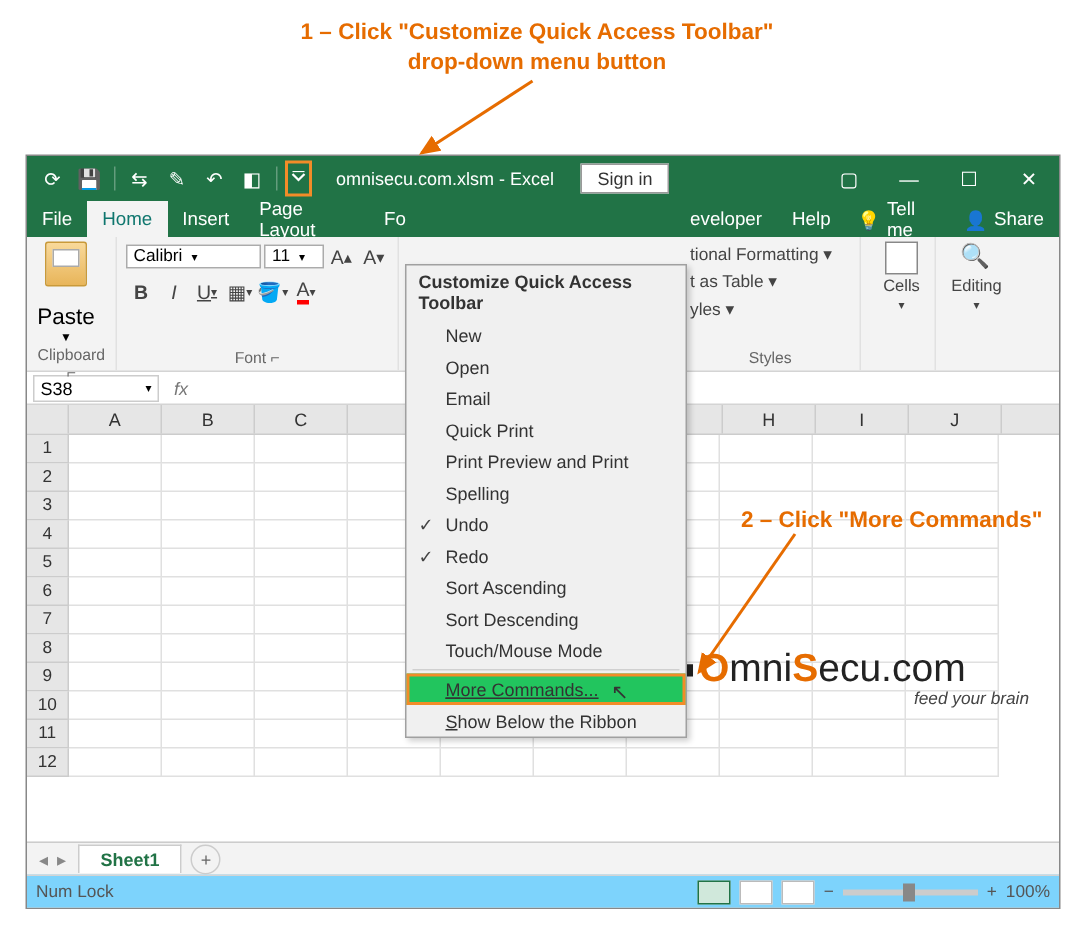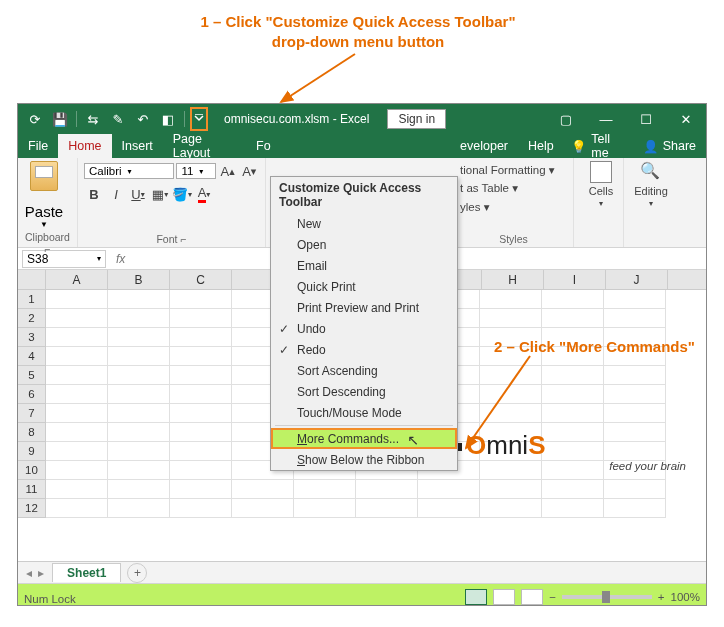--- a/index.html
+++ b/index.html
@@ -19,21 +19,21 @@
   .qat-divider { width: 1px; height: 16px; background: rgba(255,255,255,0.3); margin: 0 2px; }
   .qat-dropdown-btn { width: 18px; height: 24px; display: flex; align-items: center; justify-content: center; border: 2px solid #f28c28; }
   .title-text { margin-left: 16px; flex: 0 0 auto; }
   .signin-btn { background: #fff; color: #333; border: 1px solid #999; padding: 2px 10px; font-size: 12px; margin-left: 18px; }
   .win-controls { margin-left: auto; display: flex; }
   .win-btn { width: 40px; height: 28px; display: flex; align-items: center; justify-content: center; color: #fff; font-size: 13px; }
   
   
   .ribbon-tabs { height: 24px; background: #217346; display: flex; align-items: stretch; color: #fff; font-size: 12.5px; }
   .tab { padding: 0 10px; display: flex; align-items: center; cursor: pointer; }
-  .tab.active { background: #f3f3f3; color: #b91c1c; }
+  .tab.active { background: #f3f3f3; color: #0f766e; }
   .tellme { margin-left: auto; display: flex; align-items: center; gap: 4px; padding: 0 8px; }
   .share { display: flex; align-items: center; gap: 4px; padding: 0 10px; }
   
   
   .ribbon { height: 90px; background: #f3f3f3; border-bottom: 1px solid #d4d4d4; display: flex; position: relative; }
   .ribbon-group { border-right: 1px solid #e1e1e1; padding: 3px 6px 0 6px; display: flex; flex-direction: column; position: relative; }
   .group-label { font-size: 10.5px; color: #666; text-align: center; margin-top: auto; padding: 2px 0; }
   .paste-btn { display: flex; flex-direction: column; align-items: center; width: 40px; }
   .paste-icon { width: 28px; height: 30px; background: linear-gradient(#f9d99a, #e8b55a); border: 1px solid #c99a3a; border-radius: 2px; position: relative; }
   .paste-icon::after { content:''; position:absolute; top:4px; left:4px; right:4px; height:10px; background:#fff; border:1px solid #aaa; }
@@ -42,21 +42,21 @@
   .font-combo { border: 1px solid #ababab; background: #fff; padding: 1px 4px; font-size: 11.5px; display: flex; align-items: center; gap: 6px; }
   .font-btn { width: 20px; height: 20px; display: flex; align-items: center; justify-content: center; font-size: 13px; color: #444; }
   .big-btn { display: flex; flex-direction: column; align-items: center; width: 42px; font-size: 11px; color: #444; gap: 2px; }
   .styles-list { font-size: 11.5px; color: #444; line-height: 1.6; }
   
   
   .dropdown { position: absolute; top: 0; left: 252px; width: 188px; background: #f0f0f0; border: 1px solid #a0a0a0; box-shadow: 2px 2px 4px rgba(0,0,0,0.2); z-index: 50; font-size: 12px; color: #333; margin-top: 18px; }
   .dropdown-header { font-weight: bold; padding: 4px 8px; font-size: 12px; }
   .dropdown-item { padding: 3.5px 8px 3.5px 26px; position: relative; cursor: pointer; }
   .dropdown-item.checked::before { content: '✓'; position: absolute; left: 8px; color: #444; }
-  .dropdown-item.highlighted { background: #bef264; border: 2px solid #f28c28; padding: 1.5px 6px 1.5px 24px; }
+  .dropdown-item.highlighted { background: #22c55e; border: 2px solid #f28c28; padding: 1.5px 6px 1.5px 24px; text-decoration: underline; }
   .dropdown-item u { text-decoration: underline; }
   .dropdown-sep { height: 1px; background: #d0d0d0; margin: 2px 4px; }
   .cursor-arrow { position: absolute; font-size: 14px; }
   
   
   .formula-bar { height: 22px; border-bottom: 1px solid #d4d4d4; display: flex; align-items: center; font-size: 12px; background: #fff; }
   .name-box { width: 84px; border: 1px solid #ccc; margin: 2px 4px; padding: 1px 4px; display: flex; justify-content: space-between; align-items: center; }
   .fx { padding: 0 6px; color: #777; font-style: italic; }
   
   
@@ -69,21 +69,21 @@
   .row-h { width: 28px; background: #e6e6e6; border-right: 1px solid #ccc; border-bottom: 1px solid #ccc; display: flex; align-items: center; justify-content: center; font-size: 11.5px; color: #333; }
   .cell { width: 62px; border-right: 1px solid #e0e0e0; border-bottom: 1px solid #e0e0e0; }
   
   
   .sheet-tabs { height: 22px; border-top: 1px solid #ccc; display: flex; align-items: center; background: #f3f3f3; font-size: 12px; }
   .sheet-nav { padding: 0 8px; color: #888; display: flex; gap: 6px; }
   .sheet-tab { background: #fff; border: 1px solid #ccc; border-bottom: none; padding: 2px 14px; font-weight: bold; color: #217346; }
   .sheet-add { width: 20px; height: 20px; border: 1px solid #ccc; border-radius: 50%; display: flex; align-items: center; justify-content: center; margin-left: 6px; color: #666; }
   
   
-  .status-bar { height: 22px; background: #bef264; border-top: 1px solid #d4d4d4; display: flex; align-items: flex-end; font-size: 11.5px; color: #555; padding: 0 6px; }
+  .status-bar { height: 22px; background: #7dd3fc; border-top: 1px solid #d4d4d4; display: flex; align-items: center; font-size: 11.5px; color: #555; padding: 0 6px; }
   .status-right { margin-left: auto; display: flex; align-items: center; gap: 6px; }
   .view-btn { width: 22px; height: 16px; border: 1px solid #bbb; background: #fff; }
   .view-btn.active { background: #d0e8db; border-color: #217346; }
   .zoom-slider { width: 90px; height: 4px; background: #ccc; position: relative; }
   .zoom-slider::after { content: ''; position: absolute; left: 45%; top: -4px; width: 8px; height: 12px; background: #888; }
   
   
   .logo { position: absolute; top: 416px; left: 408px; width: 290px; height: 58px; display:flex; align-items:center; z-index: 40; }
   .logo-key { width: 58px; height: 24px; position: relative; }
   .logo-text { font-size: 26px; display:flex; align-items:baseline; }
@@ -229,20 +229,21 @@
       </div>
     </div>
 
     <div class="dropdown">
       <div class="dropdown-header">Customize Quick Access Toolbar</div>
       <div class="dropdown-item">New</div>
       <div class="dropdown-item">Open</div>
       <div class="dropdown-item">Email</div>
       <div class="dropdown-item">Quick Print</div>
       <div class="dropdown-item">Print Preview and Print</div>
+      <div class="dropdown-item">Spelling</div>
       <div class="dropdown-item checked">Undo</div>
       <div class="dropdown-item checked">Redo</div>
       <div class="dropdown-item">Sort Ascending</div>
       <div class="dropdown-item">Sort Descending</div>
       <div class="dropdown-item">Touch/Mouse Mode</div>
       <div class="dropdown-sep"></div>
       <div class="dropdown-item highlighted">
         <u>M</u><span id="mc-rest">ore Commands...</span>
         <span class="cursor-arrow" style="right:36px;top:2px">↖</span>
       </div>
@@ -457,15 +458,16 @@
   <svg class="logo-key" viewBox="0 0 58 24">
     <circle cx="12" cy="12" r="9" stroke="#222" stroke-width="4" fill="none"></circle>
     <rect x="20" y="10" width="34" height="4" fill="#222"></rect>
     <rect x="44" y="10" width="4" height="10" fill="#222"></rect>
     <rect x="50" y="10" width="4" height="8" fill="#222"></rect>
   </svg>
   <div class="logo-text">
     <span class="logo-o1">O</span>
       <span class="logo-mid">mni</span>
       <span class="logo-s">S</span>
+      <span class="logo-mid">ecu.com</span>
   </div>
   <div class="logo-tag">feed your brain</div>
 </div>
 
 </body></html>

